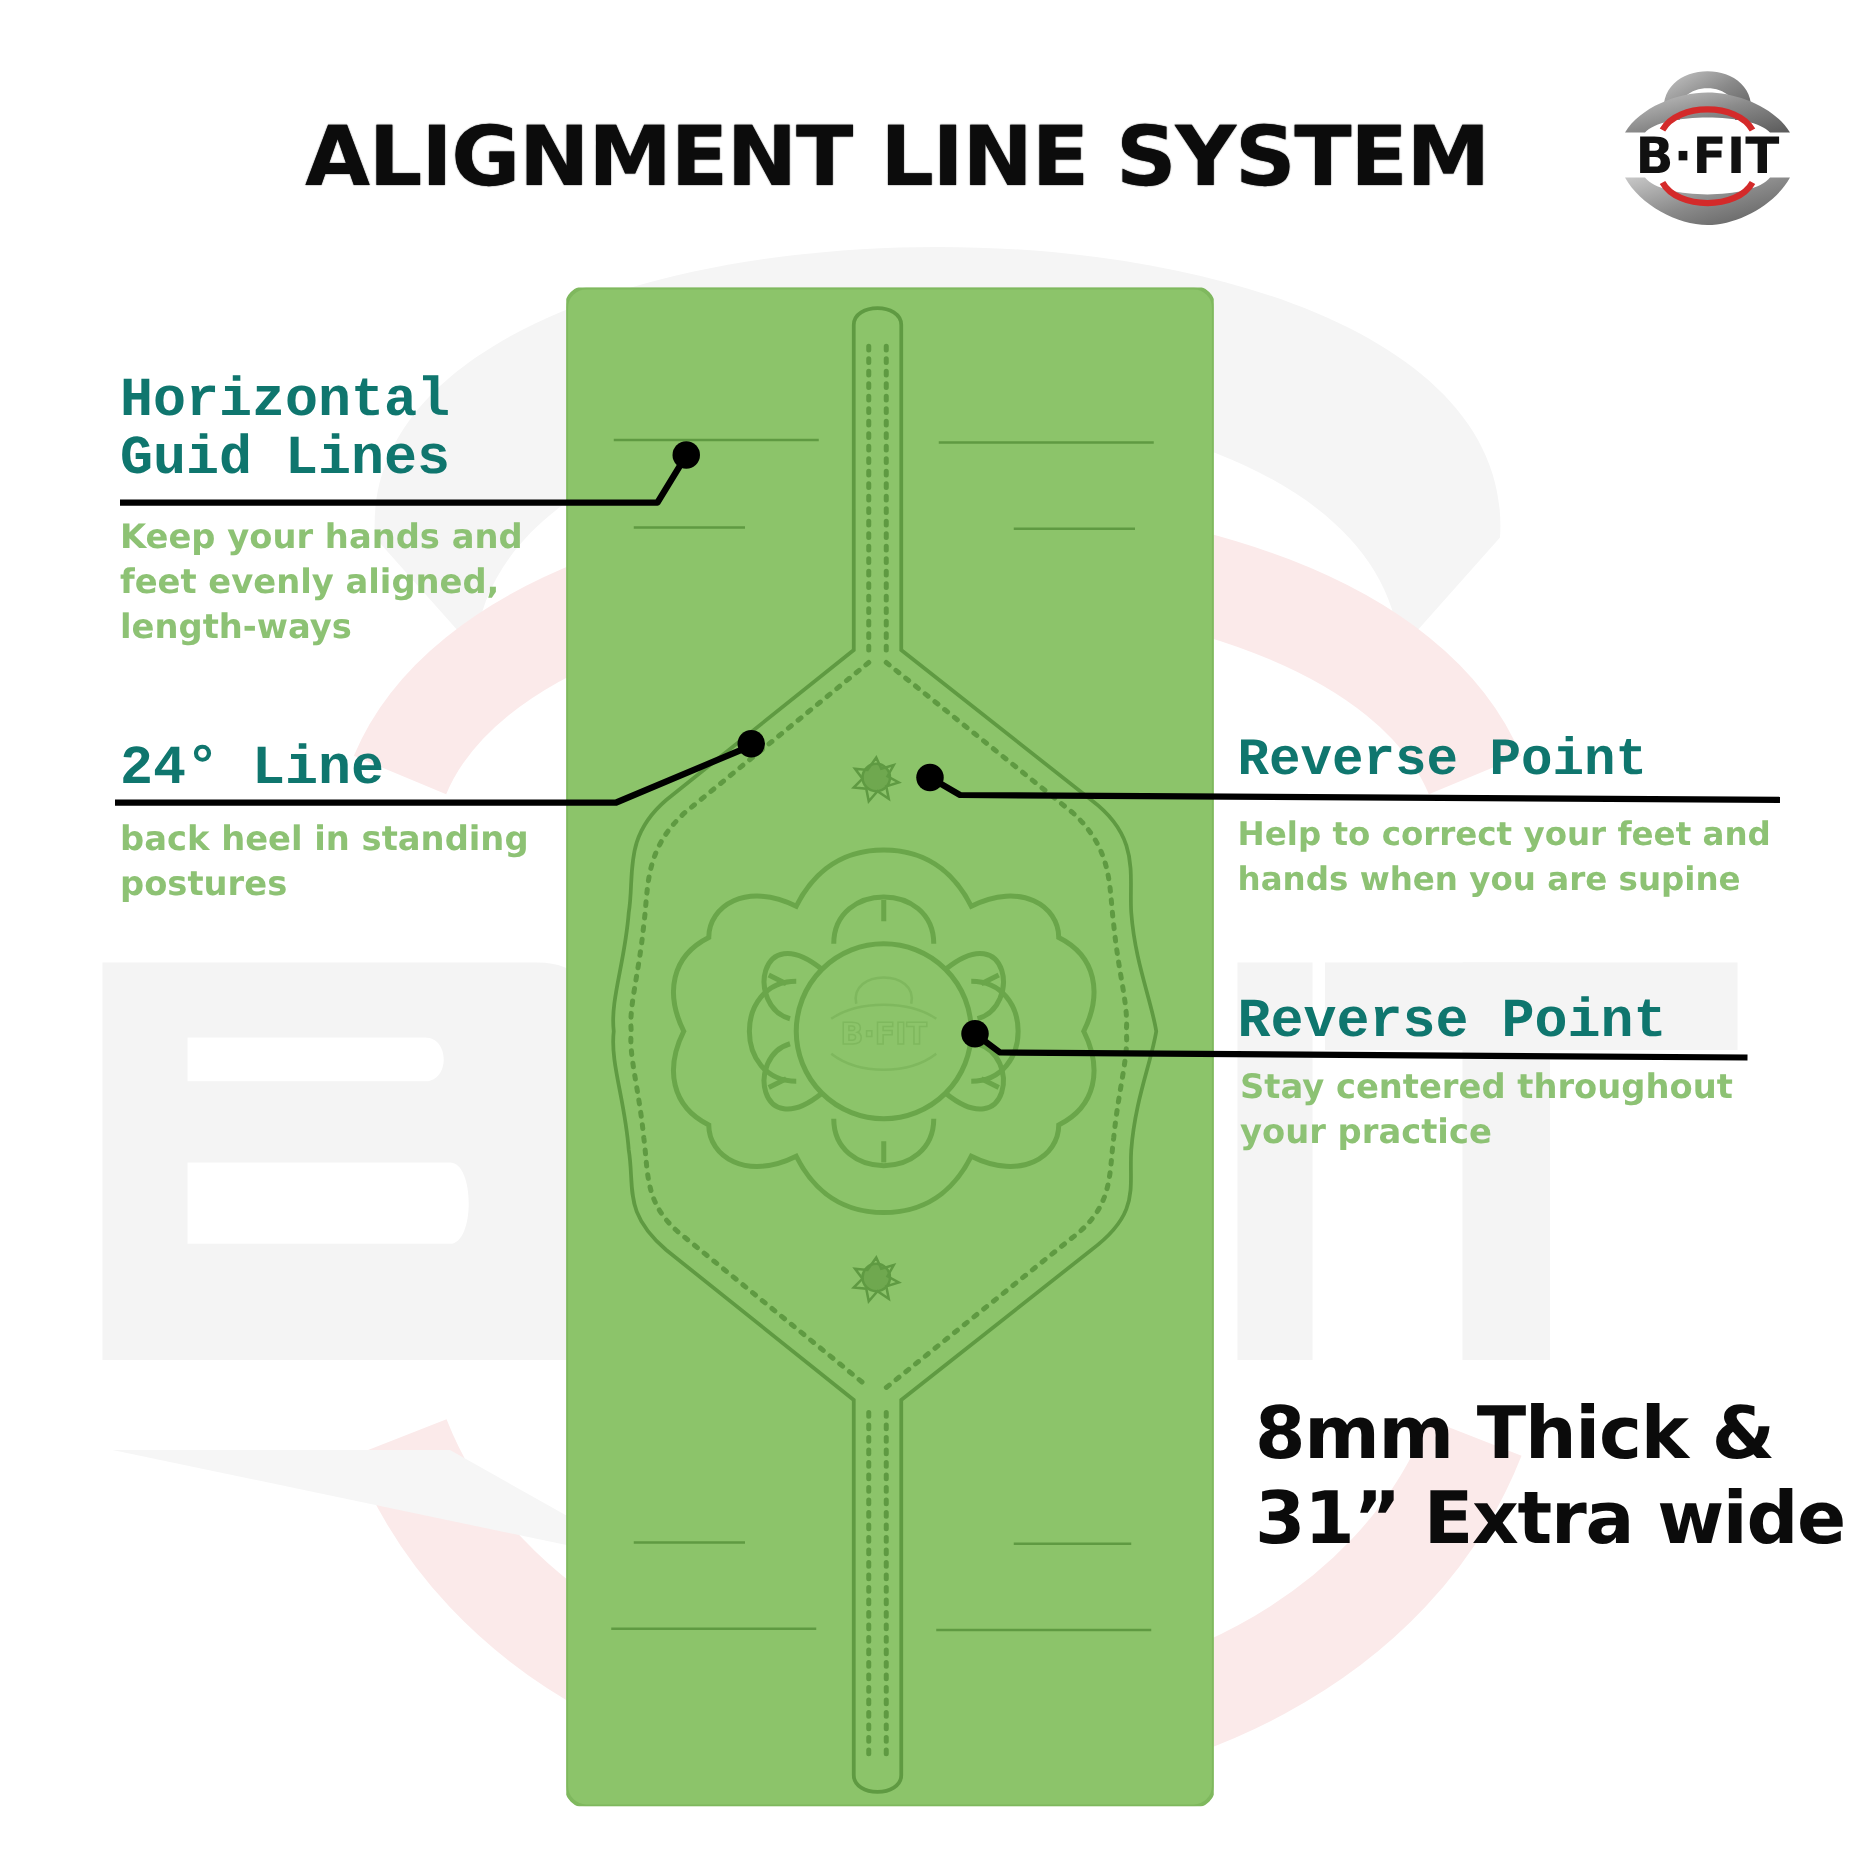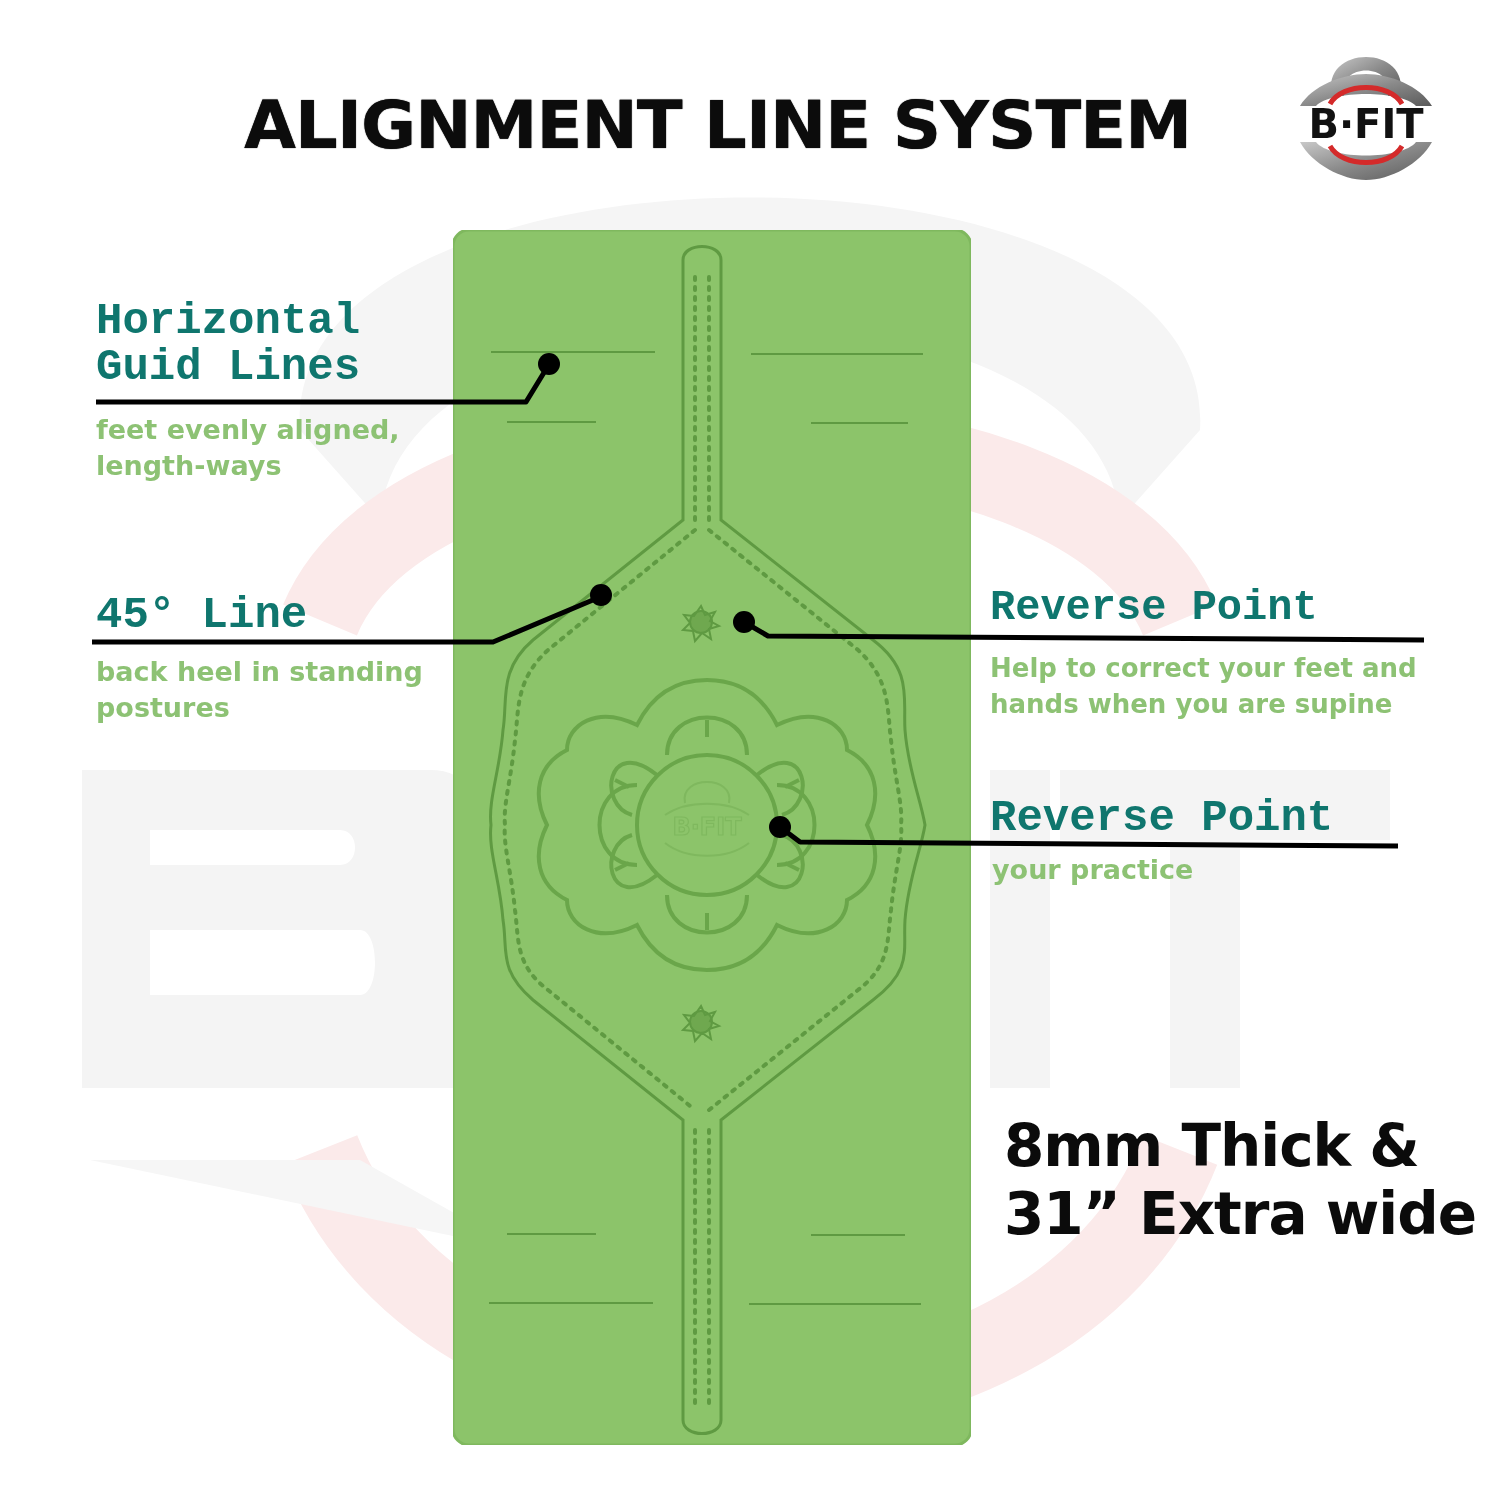--- a/index.html
+++ b/index.html
@@ -130,37 +130,39 @@
     <circle cx="744" cy="622" r="11"></circle>
     <circle cx="780" cy="827" r="11"></circle>
   </g>
 </svg>
 
 <div class="label-title" style="left:96px; top:298px; font-size:44px; line-height:46px;">
   <div>Horizontal</div>
   <div>Guid Lines</div>
 </div>
 <div class="label-desc" style="left:96px; top:412px;">
+  <div>Keep your hands and</div>
   <div>feet evenly aligned,</div>
   <div>length-ways</div>
 </div>
 
-<div class="label-title" style="left:96px; top:590px; font-size:44px; line-height:50px;">45° Line</div>
+<div class="label-title" style="left:96px; top:590px; font-size:44px; line-height:50px;">24° Line</div>
 <div class="label-desc" style="left:96px; top:654px;">
   <div>back heel in standing</div>
   <div>postures</div>
 </div>
 
 <div class="label-title" style="left:990px; top:584px; font-size:42px; line-height:48px;">Reverse Point</div>
 <div class="label-desc" style="left:990px; top:650px; font-size:26px;">
   <div>Help to correct your feet and</div>
   <div>hands when you are supine</div>
 </div>
 
 <div class="label-title" style="left:990px; top:793px; font-size:44px; line-height:50px;">Reverse Point</div>
 <div class="label-desc" style="left:992px; top:852px; font-size:27px;">
+  <div>Stay centered throughout</div>
   <div>your practice</div>
 </div>
 
 <div class="spec">
   <div>8mm Thick &amp;</div>
   <div>31” Extra wide</div>
 </div>
 
 </body></html>

